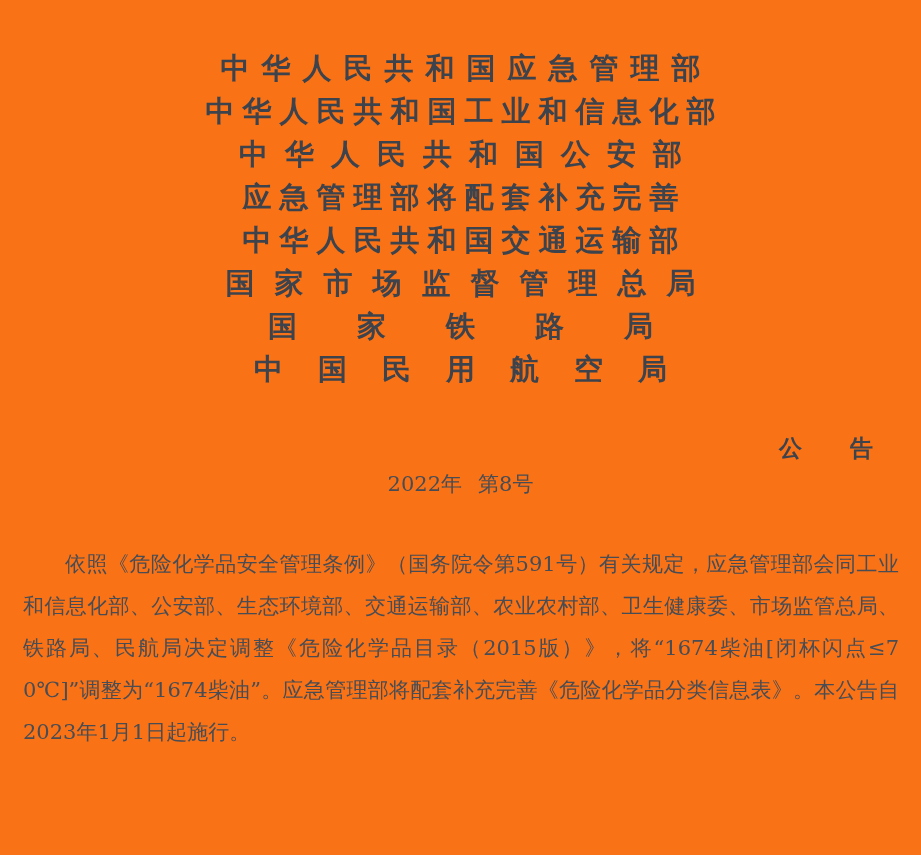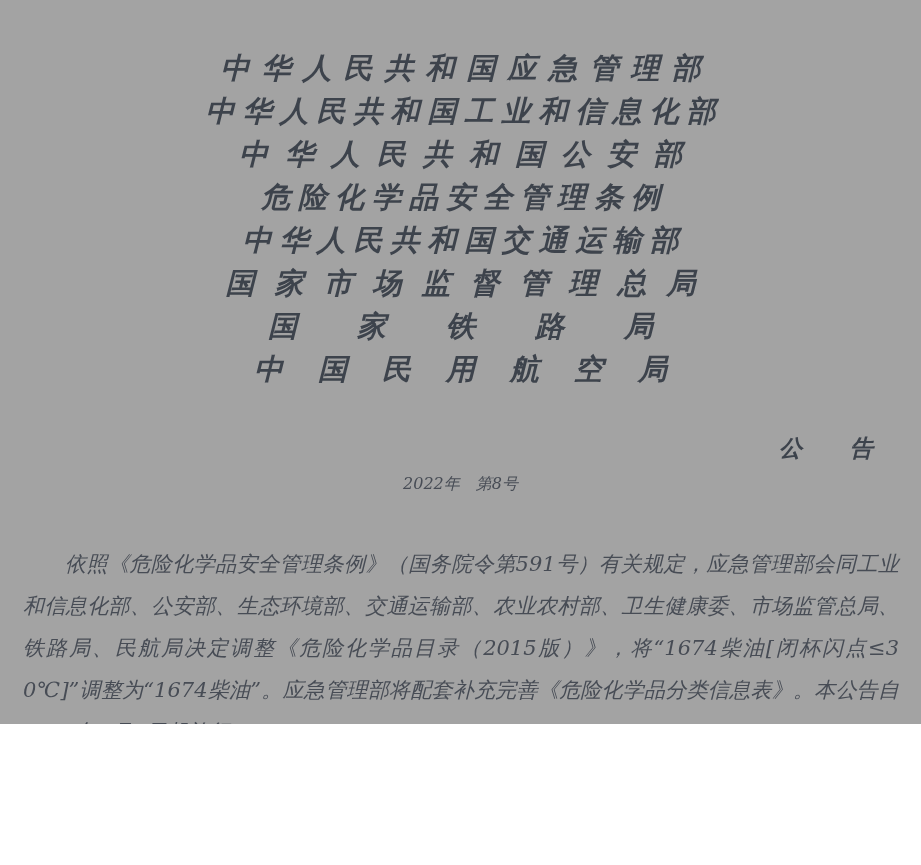--- a/index.html
+++ b/index.html
@@ -1,24 +1,23 @@
 <!DOCTYPE html>
 <html><head>
 <meta charset="utf-8">
 <style>
   * { margin: 0; padding: 0; box-sizing: border-box; }
   html, body { background: #ffffff; }
   .page {
     position: relative;
     width: 921px;
-    height: 724px;
-    background: #a3a3a3;
+    height: 855px;
+    background: #f97316;
     overflow: hidden;
     font-family: "DejaVu Serif", "Liberation Serif", serif;
-    font-style: italic;
   }
   
   .header-block {
     padding-top: 47px;
     text-align: center;
   }
   .hl {
     height: 43px;
     line-height: 43px;
     font-size: 29px;
@@ -48,21 +47,21 @@
     letter-spacing: 48px;
     text-indent: 48px;
     white-space: nowrap;
   }
   .issue-line {
     margin-top: 7px;
     display: flex;
     justify-content: center;
     align-items: baseline;
     gap: 16px;
-    font-size: 16px;
+    font-size: 21px;
     line-height: 28px;
     color: #474c55;
   }
   
   .body-block {
     margin: 45px 22px 0 23px;
   }
   .body-paragraph {
     font-size: 21px;
     line-height: 42px;
@@ -75,31 +74,31 @@
 </style>
 </head>
 <body>
 
 <div class="page">
 
   <div class="header-block">
     <div class="hl ls0">中华人民共和国应急管理部</div>
     <div class="hl ls1">中华人民共和国工业和信息化部</div>
     <div class="hl ls2">中华人民共和国公安部</div>
-    <div class="hl ls3">危险化学品安全管理条例</div>
+    <div class="hl ls3">应急管理部将配套补充完善</div>
     <div class="hl ls4">中华人民共和国交通运输部</div>
     <div class="hl ls7">国家市场监督管理总局</div>
     <div class="hl ls8">国家铁路局</div>
     <div class="hl ls9">中国民用航空局</div>
   </div>
 
   <div class="notice-title">公告</div>
 
   <div class="issue-line">
     <span>2022年</span>
     <span>第8号</span>
   </div>
 
   <div class="body-block">
-    <p class="body-paragraph">依照《危险化学品安全管理条例》（国务院令第591号）有关规定，应急管理部会同工业和信息化部、公安部、生态环境部、交通运输部、农业农村部、卫生健康委、市场监管总局、铁路局、民航局决定调整《危险化学品目录（2015版）》，将“1674柴油[闭杯闪点≤30℃]”调整为“1674柴油”。应急管理部将配套补充完善《危险化学品分类信息表》。本公告自2023年1月1日起施行。</p>
+    <p class="body-paragraph">依照《危险化学品安全管理条例》（国务院令第591号）有关规定，应急管理部会同工业和信息化部、公安部、生态环境部、交通运输部、农业农村部、卫生健康委、市场监管总局、铁路局、民航局决定调整《危险化学品目录（2015版）》，将“1674柴油[闭杯闪点≤70℃]”调整为“1674柴油”。应急管理部将配套补充完善《危险化学品分类信息表》。本公告自2023年1月1日起施行。</p>
   </div>
 
 </div>
 
 </body></html>

